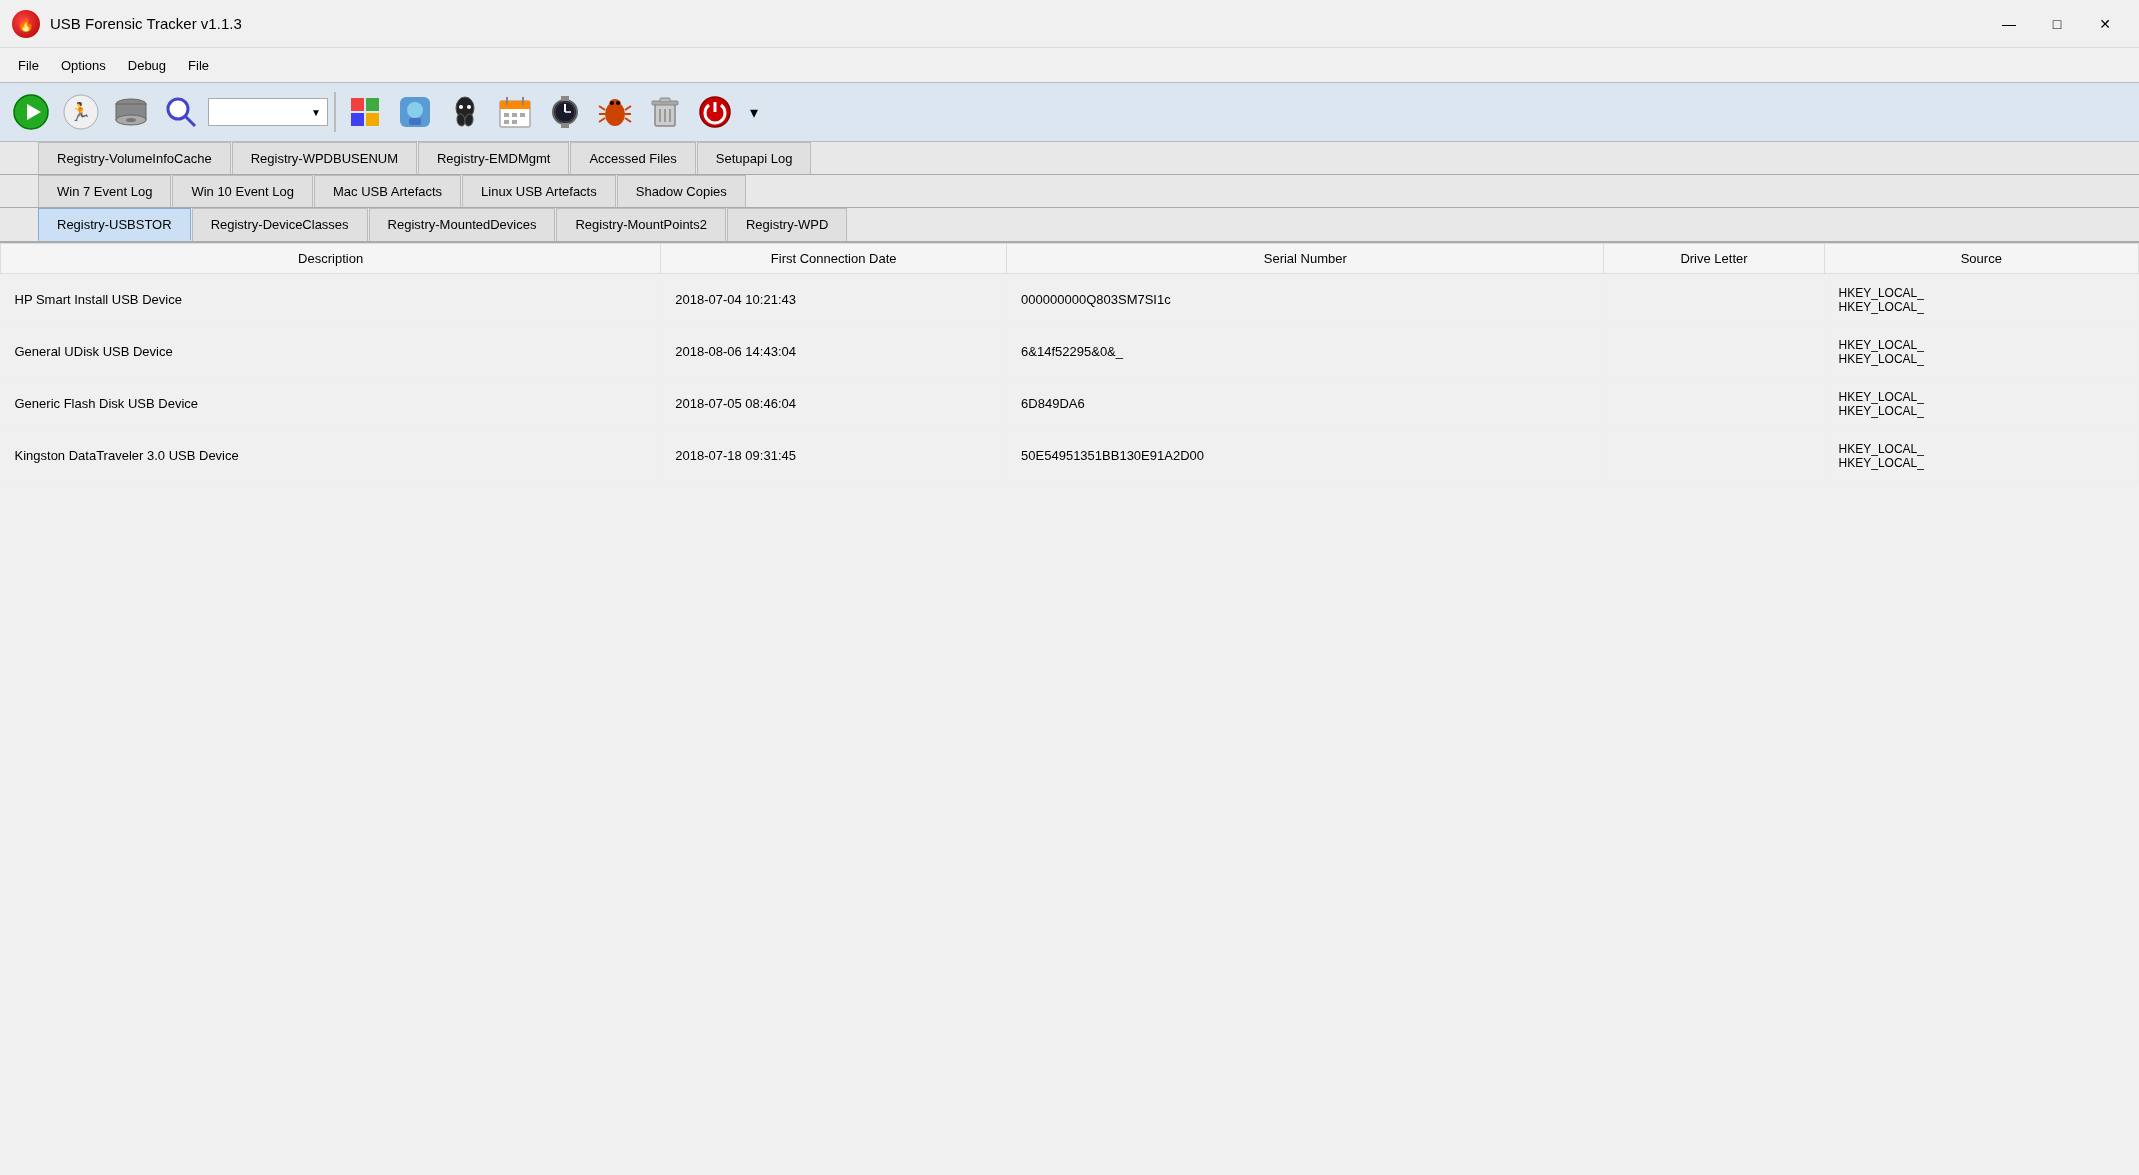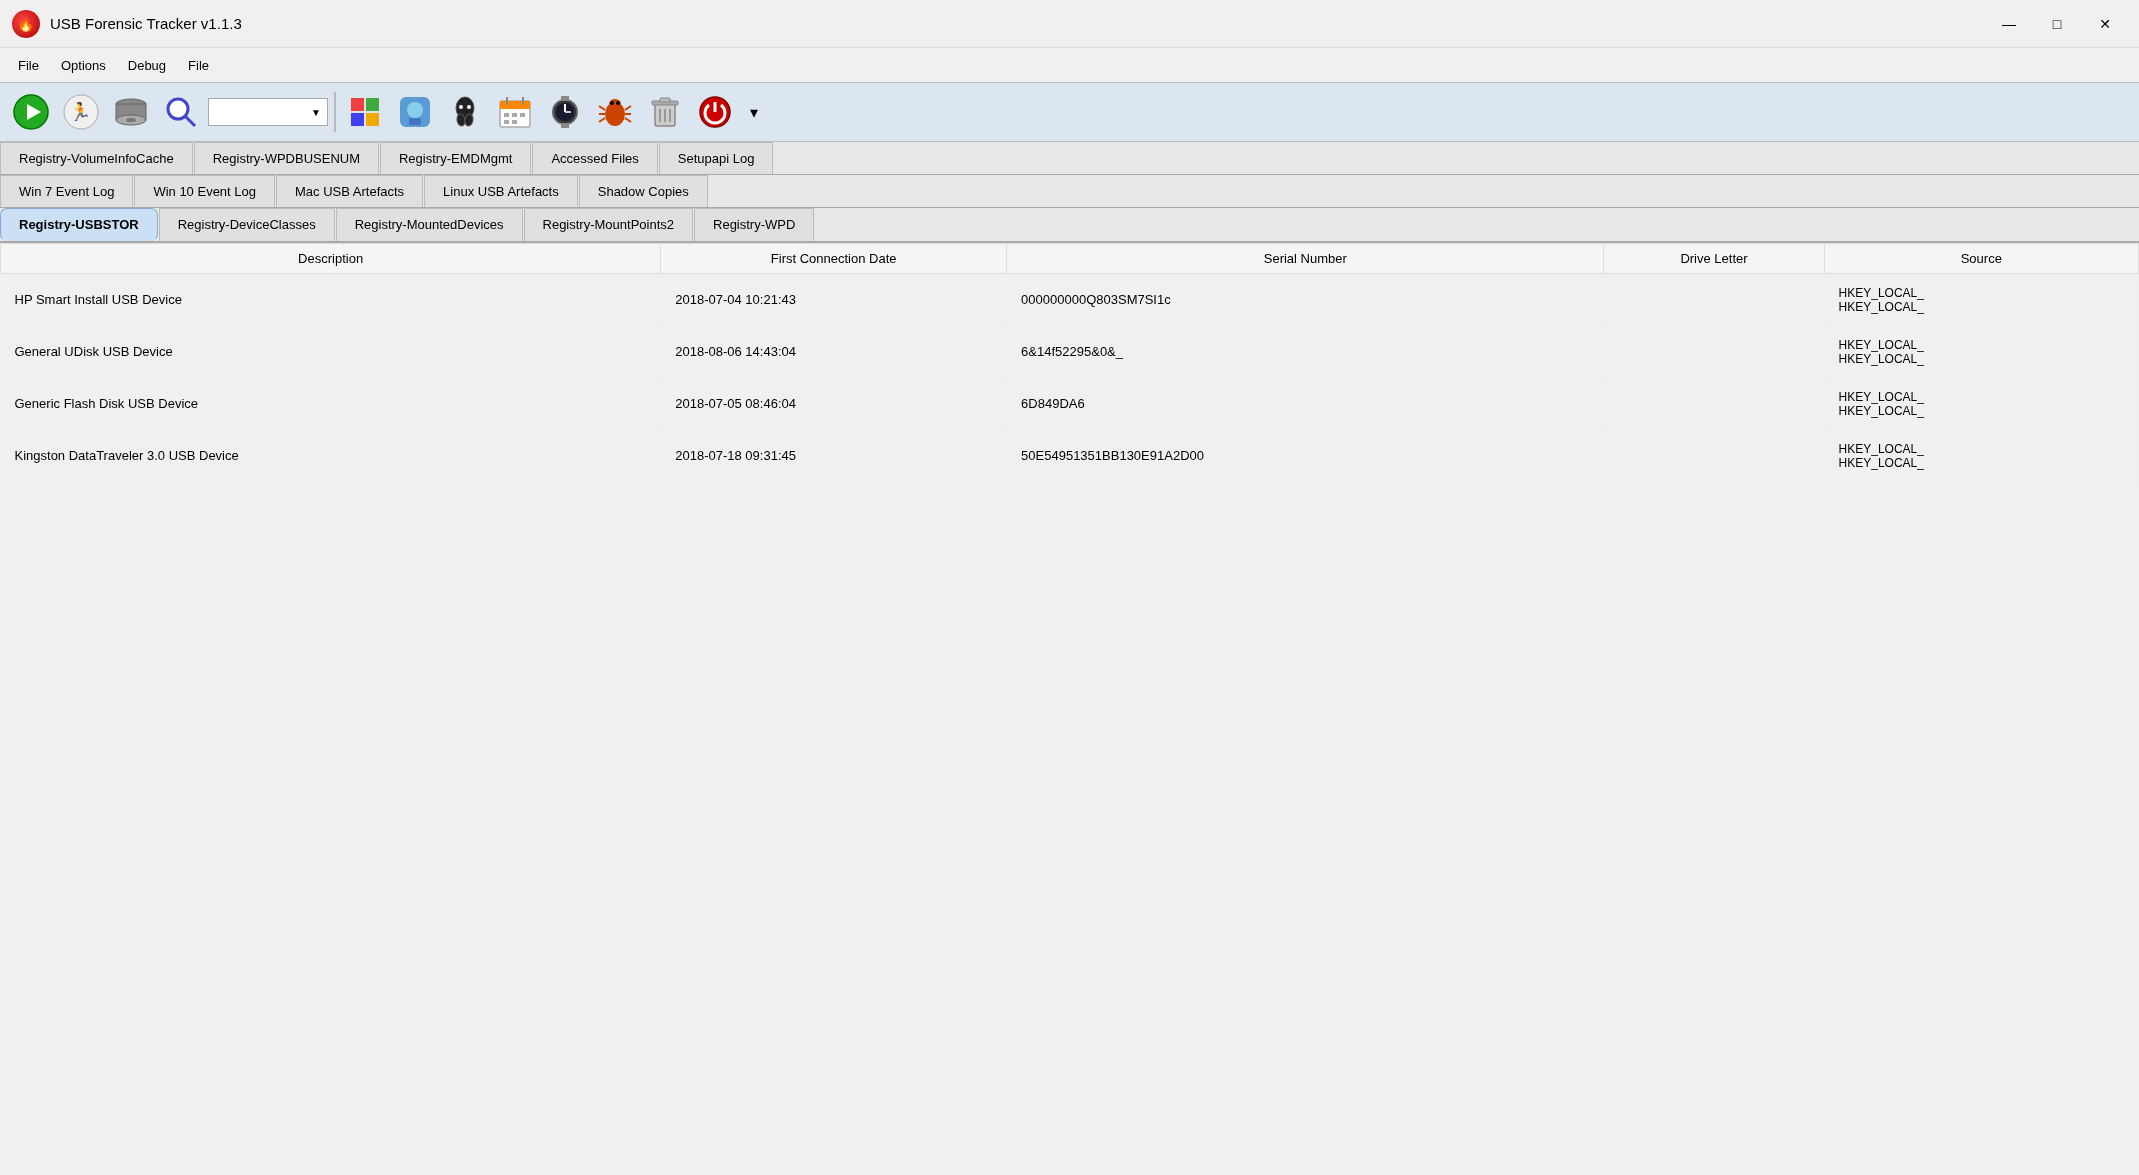--- a/index.html
+++ b/index.html
@@ -43,31 +43,30 @@
     .toolbar-sep { width: 2px; height: 40px; background: #bbb; margin: 0 2px; }
     .toolbar-dropdown {
       display: flex; align-items: center; background: white; border: 1px solid #aaa;
       height: 28px; padding: 0 6px; cursor: pointer; min-width: 120px;
     }
     .toolbar-dropdown-arrow { margin-left: auto; font-size: 10px; }
 
     
     .tabs-container { background: #e8e8e8; border-bottom: 1px solid #aaa; }
     .tabs-row {
-      display: flex; flex-wrap: nowrap; border-bottom: 1px solid #aaa;
+      display: flex; flex-wrap: nowrap; border-bottom: 1px solid #aaa; padding-left: 38px;
     }
     .tab {
       padding: 8px 18px; cursor: pointer; border: 1px solid #bbb; border-bottom: none;
       background: #e0e0e0; white-space: nowrap; font-size: 13px; margin-right: 1px;
       flex-shrink: 0;
     }
     .tab.active {
       background: #cce0f5; border-color: #88aacc; border-bottom: 1px solid #cce0f5;
-      font-weight: 700;
-      border-radius: 7px;
+      font-weight: 400;
     }
     .tabs-row-3 .tab.active {
       background: #cce0f5;
     }
     table {
       width: 100%; border-collapse: collapse; font-size: 13px;
     }
     thead tr th {
       background: #f5f5f5; border: 1px solid #ddd; padding: 7px 14px;
       text-align: center; font-weight: normal; position: sticky; top: 0;

